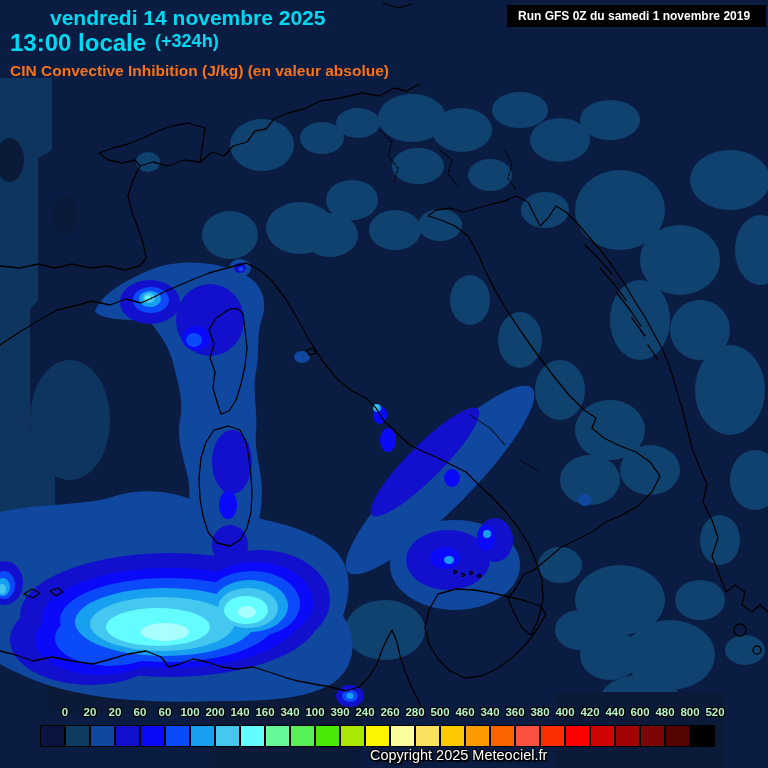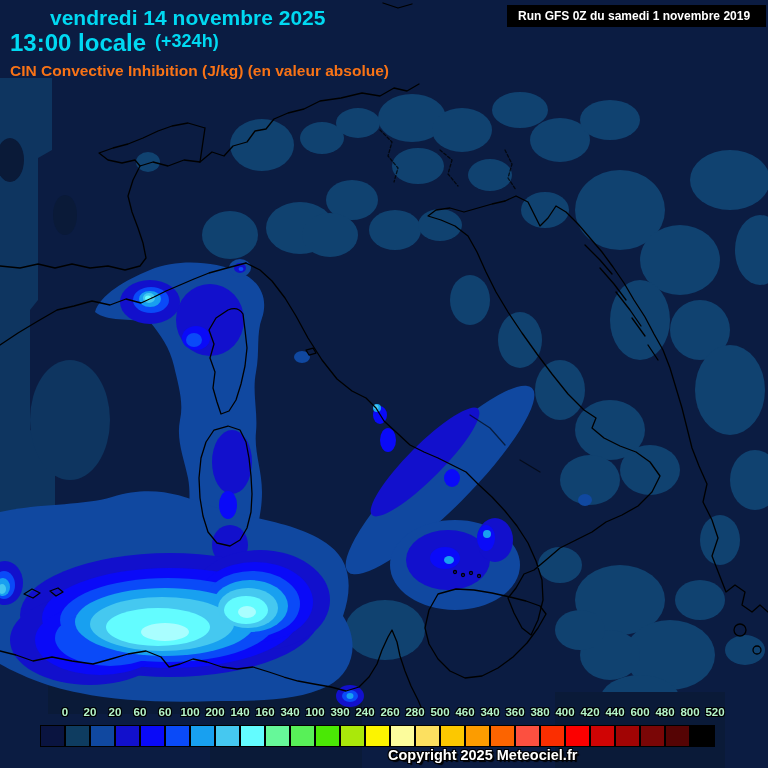--- a/index.html
+++ b/index.html
@@ -14,21 +14,21 @@
   #run-box{position:absolute;left:507px;top:5px;width:259px;height:22px;background:#000;
            color:#fff;font-size:12px;font-weight:bold;line-height:22px;padding-left:11px;
            box-sizing:border-box;white-space:nowrap;}
   #legend{position:absolute;left:40px;top:703px;display:flex;}
   .lg-cell{position:relative;width:25px;height:45px;}
   .lg-swatch{position:absolute;left:0;top:22px;width:25px;height:22px;
              border:1px solid #000;box-sizing:border-box;}
   .lg-label{position:absolute;top:3px;left:100%;transform:translateX(-50%);
             font-size:11.5px;font-weight:bold;color:#b4f4c9;
             text-shadow:1px 1px 0 #000,-1px 1px 0 #000,1px -1px 0 #000,-1px -1px 0 #000;}
-  #copyright{position:absolute;left:388px;top:747px;font-size:14.5px;font-weight:bold;color:#fff;
+  #copyright{position:absolute;left:370px;top:747px;font-size:14.5px;font-weight:normal;color:#fff;
              text-shadow:1px 1px 0 #000,-1px 1px 0 #000,1px -1px 0 #000,-1px -1px 0 #000,2px 2px 1px #000;
              white-space:nowrap;}
 </style>
 </head>
 <body>
 
 <div id="stage">
 
   <svg id="map-svg" viewBox="0 0 768 768" xmlns="http://www.w3.org/2000/svg">
 

